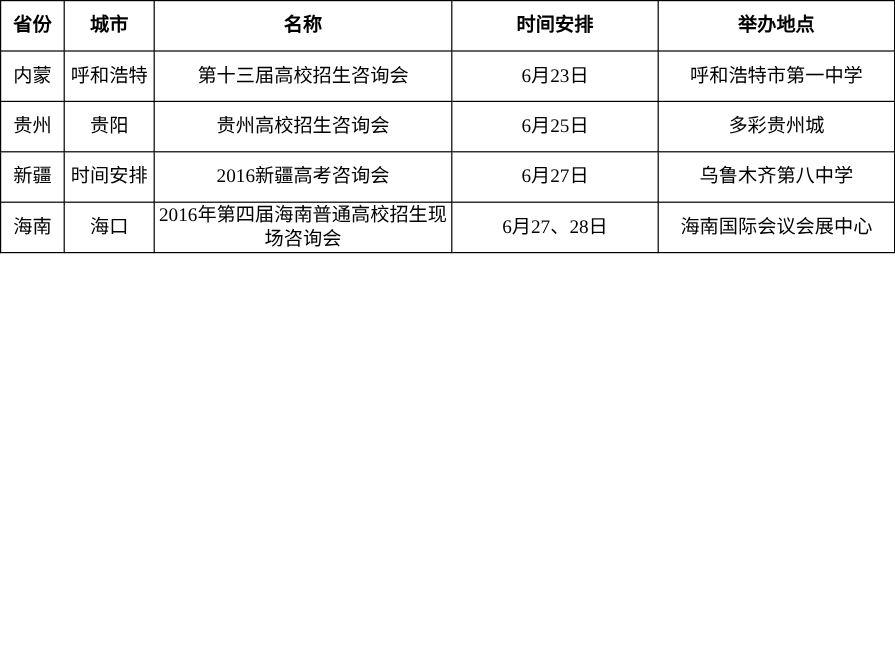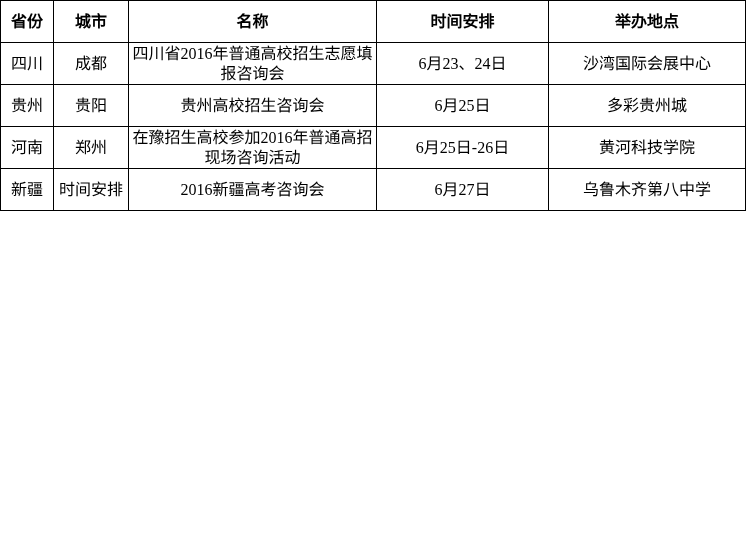--- a/index.html
+++ b/index.html
@@ -60,42 +60,42 @@
       <tr>
           <th>省份</th>
           <th>城市</th>
           <th>名称</th>
           <th>时间安排</th>
           <th>举办地点</th>
         </tr>
     </thead>
     <tbody>
         <tr>
-          <td>四川</td>
-          <td>成都</td>
-          <td>四川省2016年普通高校招生志愿填报咨询会</td>
-          <td>6月23、24日</td>
-          <td>沙湾国际会展中心</td>
+          <td>内蒙</td>
+          <td>呼和浩特</td>
+          <td>第十三届高校招生咨询会</td>
+          <td>6月23日</td>
+          <td>呼和浩特市第一中学</td>
         </tr>
         <tr>
           <td>贵州</td>
           <td>贵阳</td>
           <td>贵州高校招生咨询会</td>
           <td>6月25日</td>
           <td>多彩贵州城</td>
         </tr>
         <tr>
-          <td>河南</td>
-          <td>郑州</td>
-          <td>在豫招生高校参加2016年普通高招现场咨询活动</td>
-          <td>6月25日-26日</td>
-          <td>黄河科技学院</td>
-        </tr>
-        <tr>
           <td>新疆</td>
           <td>时间安排</td>
           <td>2016新疆高考咨询会</td>
           <td>6月27日</td>
           <td>乌鲁木齐第八中学</td>
         </tr>
+        <tr>
+          <td>海南</td>
+          <td>海口</td>
+          <td>2016年第四届海南普通高校招生现场咨询会</td>
+          <td>6月27、28日</td>
+          <td>海南国际会议会展中心</td>
+        </tr>
       </tbody>
   </table>
 </div>
 
 </body></html>

